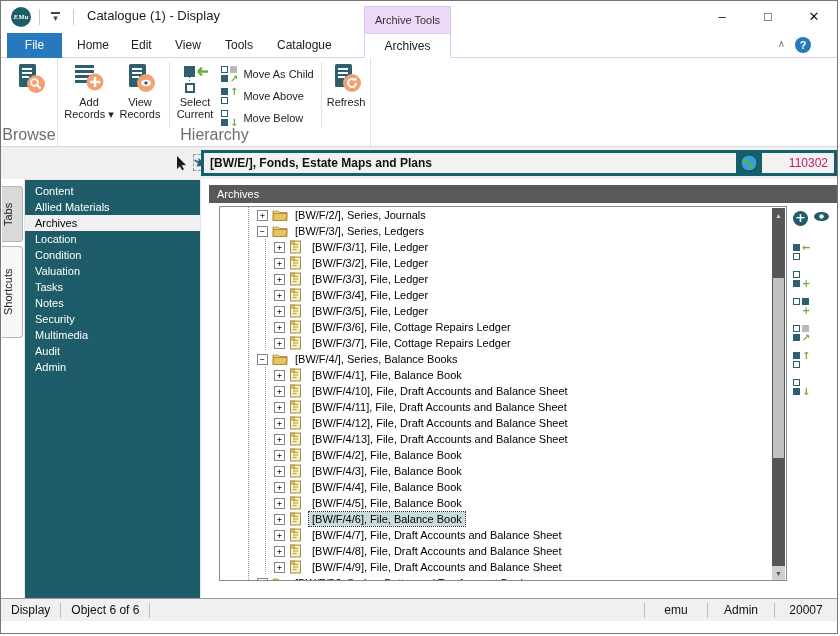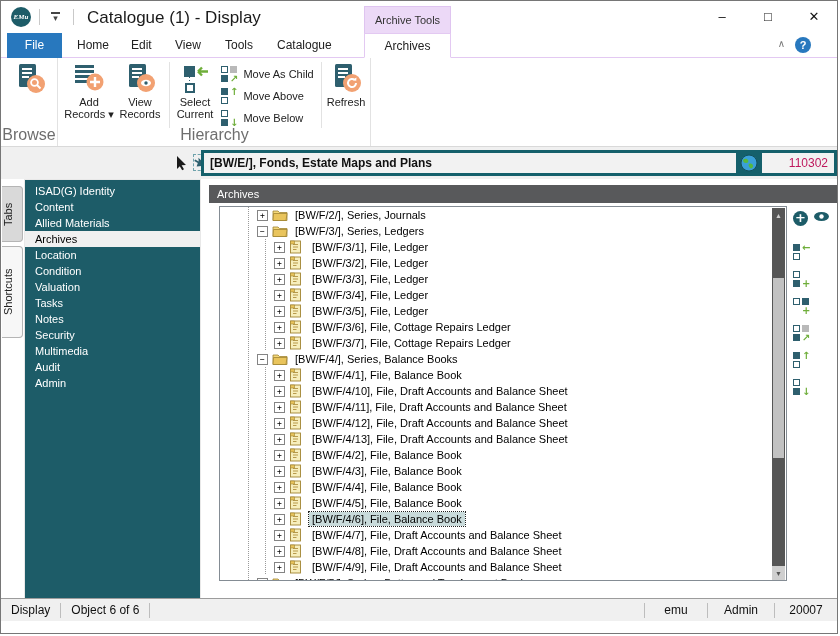--- a/index.html
+++ b/index.html
@@ -6,21 +6,21 @@
   html,body { background:#fff; }
   body { font-family:"Liberation Sans", sans-serif; }
   .window { position:relative; width:838px; height:634px; border:1px solid #767676; background:#fff; overflow:hidden; }
 
   
   .titlebar { position:absolute; left:0; top:0; width:100%; height:32px; background:#fff; }
   .logo { position:absolute; left:10px; top:6px; width:20px; height:20px; border-radius:50%; background:#1d5c68; color:#fff; font:italic bold 7px/20px "Liberation Serif",serif; text-align:center; }
   .tb-sep { position:absolute; top:8px; width:1px; height:16px; background:#c9c9c9; }
   .qat { position:absolute; left:48px; top:9px; width:13px; height:14px; color:#444; font-size:9px; line-height:7px; text-align:center; }
   .qat .bar { display:block; width:9px; height:2px; background:#444; margin:2px auto 1px; }
-  .win-title { position:absolute; left:86px; top:7px; font-size:17px; color:#1a1a1a; }
+  .win-title { position:absolute; left:86px; top:7px; font-size:13px; color:#1a1a1a; }
   .ctx-tab { position:absolute; left:363px; top:5px; width:87px; height:27px; background:#ecd9f7; border:1px solid #dfc4f0; border-bottom:none; color:#333; font-size:11px; text-align:center; line-height:26px; }
   .winbtns { position:absolute; right:0; top:0; height:32px; display:flex; }
   .winbtn { width:46px; height:32px; text-align:center; line-height:32px; font-size:13px; color:#111; }
 
   
   .tabrow { position:absolute; left:0; top:32px; width:100%; height:25px; background:#fff; border-bottom:1px solid #e3c9f2; }
   .rtab { position:absolute; top:0; height:25px; line-height:24px; font-size:12px; color:#222; padding:0 4px; }
   .rtab.file { left:6px; width:55px; background:#2878be; color:#fff; text-align:center; }
   .rtab.t1 { left:72px; } .rtab.t2 { left:126px; } .rtab.t3 { left:170px; } .rtab.t4 { left:220px; } .rtab.t5 { left:272px; }
   .rtab.archives { left:363px; width:87px; background:#fff; border:1px solid #e3c9f2; border-bottom:1px solid #fff; text-align:center; }
@@ -250,21 +250,20 @@
       <div class="rec-num">110302</div>
     </div>
   </div>
 
   <div class="main">
     <div class="side-strip">
       <div class="vtab tabs">Tabs</div>
       <div class="vtab shortcuts">Shortcuts</div>
     </div>
     <div class="sidebar" id="sidebar">
-        <div class="sb-item">ISAD(G) Identity</div>
         <div class="sb-item">Content</div>
         <div class="sb-item">Allied Materials</div>
         <div class="sb-item active">Archives</div>
         <div class="sb-item">Location</div>
         <div class="sb-item">Condition</div>
         <div class="sb-item">Valuation</div>
         <div class="sb-item">Tasks</div>
         <div class="sb-item">Notes</div>
         <div class="sb-item">Security</div>
         <div class="sb-item">Multimedia</div>

